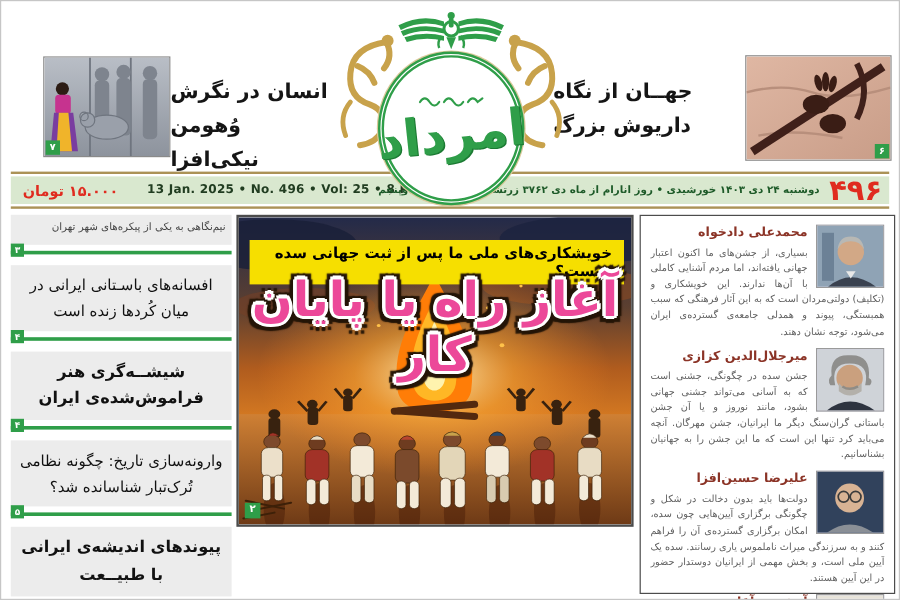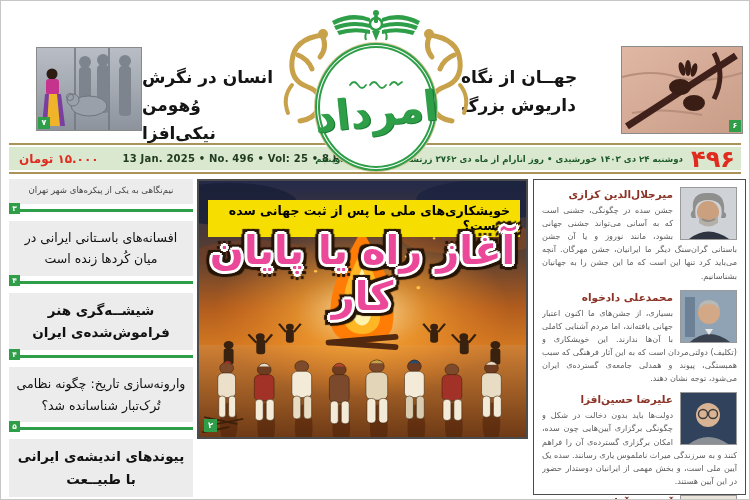--- a/index.html
+++ b/index.html
@@ -45,21 +45,21 @@
   .ds-left { position:absolute; left:10px; top:0; height:23px; display:flex; align-items:center; gap:24px; }
   .ds-price { direction:rtl; color:#e02b1f; font-weight:bold; font-size:12px; }
   .ds-latin { direction:ltr; color:#213d21; font-weight:bold; font-size:10px; letter-spacing:.2px; }
   .ds-right { position:absolute; right:6px; top:0; height:23px; display:flex; align-items:center; gap:8px; direction:rtl; }
   .ds-issue { color:#e02b1f; font-weight:bold; font-size:24px; line-height:1; }
   .ds-persian { color:#1d5a28; font-size:8.6px; font-weight:bold; }
 
   
   .left-col { position:absolute; left:8px; top:178px; width:184px; }
   .hl-box { background:#ececec; direction:rtl; text-align:center; padding:6px 5px; }
-  .hl-kicker { font-size:8.6px; color:#444; margin-bottom:3px; }
+  .hl-kicker { font-size:8.6px; color:#444; margin-bottom:3px;text-align:right; }
   .hl-title { font-size:13.5px; font-weight:bold; color:#111; line-height:1.7; }
   .hl-title.light { font-weight:normal; font-size:12.5px; }
   .hl-sep { position:relative; height:3px; background:#2f9e49; margin:5px 0 9px 0; }
   .hl-sep .pg { position:absolute; left:0; top:-6px; width:11px; height:11px; background:#2f9e49;
     color:#fff; font-size:7.5px; line-height:11px; text-align:center; font-weight:bold; }
 
   
   .main-story { position:absolute; left:196px; top:178px; width:331px; height:260px;
     border:2px solid #4c4c4c; overflow:hidden; }
   .main-story svg.scene { position:absolute; left:0; top:0; width:100%; height:100%; }
@@ -395,45 +395,45 @@
     <div class="main-kicker">خویشکاری‌های ملی ما پس از ثبت جهانی سده چیست؟</div>
     <div class="main-headline">آغاز راه یا پایان کار</div>
     <span class="main-badge">۲</span>
   </div>
 
   <div class="op-col">
 
     <div class="op">
       <span class="photo">
         <svg width="55" height="51" viewBox="0 0 55 51">
+          <rect width="55" height="51" fill="#8fa3b5"></rect>
+          <rect x="4" y="6" width="10" height="40" fill="#6c8196"></rect>
+          <circle cx="28" cy="22" r="11" fill="#d2a886"></circle>
+          <path d="M17 20 Q18 9 28 9 Q38 9 39 20 Q36 13 28 13 Q20 13 17 20" fill="#b8b8b4"></path>
+          <path d="M9 51 Q28 35 49 51 Z" fill="#3a4250"></path>
+          <path d="M24 38 L28 44 L32 38 Z" fill="#e8e8e8"></path>
+        </svg>
+      </span>
+      <h4>محمدعلی دادخواه</h4>
+      <p>بسیاری، از جشن‌های ما اکنون اعتبار جهانی یافته‌اند، اما مردم آشنایی کاملی با آن‌ها ندارند. این خویشکاری و (تکلیف) دولتی‌مردان است که به این آثار فرهنگی که سبب همبستگی، پیوند و همدلی جامعه‌ی گسترده‌ی ایران می‌شود، توجه نشان دهند.</p>
+    </div>
+
+    <div class="op">
+      <span class="photo">
+        <svg width="55" height="51" viewBox="0 0 55 51">
           <rect width="55" height="51" fill="#cfd3d8"></rect>
           <path d="M12 22 Q10 4 27 5 Q45 4 43 24 Q47 26 44 30 L40 30 Q44 12 27 12 Q11 12 15 30 L11 30 Q8 26 12 22" fill="#8f8f8d"></path>
           <circle cx="27" cy="24" r="11" fill="#caa07e"></circle>
           <path d="M18 28 Q27 40 37 28 L37 35 Q27 42 18 35 Z" fill="#b3b0aa"></path>
           <path d="M21 31 Q27 35 34 31" stroke="#8f8c86" stroke-width="2" fill="none"></path>
           <path d="M8 51 Q27 36 48 51 Z" fill="#2e3440"></path>
         </svg>
       </span>
       <h4>میرجلال‌الدین کزازی</h4>
       <p>جشن سده در چگونگی، جشنی است که به آسانی می‌تواند جشنی جهانی بشود، مانند نوروز و یا آن جشن باستانی گران‌سنگ دیگر ما ایرانیان، جشن مهرگان. آنچه می‌باید کرد تنها این است که ما این جشن را به جهانیان بشناسانیم.</p>
-    </div>
-
-    <div class="op">
-      <span class="photo">
-        <svg width="55" height="51" viewBox="0 0 55 51">
-          <rect width="55" height="51" fill="#8fa3b5"></rect>
-          <rect x="4" y="6" width="10" height="40" fill="#6c8196"></rect>
-          <circle cx="28" cy="22" r="11" fill="#d2a886"></circle>
-          <path d="M17 20 Q18 9 28 9 Q38 9 39 20 Q36 13 28 13 Q20 13 17 20" fill="#b8b8b4"></path>
-          <path d="M9 51 Q28 35 49 51 Z" fill="#3a4250"></path>
-          <path d="M24 38 L28 44 L32 38 Z" fill="#e8e8e8"></path>
-        </svg>
-      </span>
-      <h4>محمدعلی دادخواه</h4>
-      <p>بسیاری، از جشن‌های ما اکنون اعتبار جهانی یافته‌اند، اما مردم آشنایی کاملی با آن‌ها ندارند. این خویشکاری و (تکلیف) دولتی‌مردان است که به این آثار فرهنگی که سبب همبستگی، پیوند و همدلی جامعه‌ی گسترده‌ی ایران می‌شود، توجه نشان دهند.</p>
     </div>
 
     <div class="op">
       <span class="photo">
         <svg width="55" height="51" viewBox="0 0 55 51">
           <rect width="55" height="51" fill="#31425c"></rect>
           <circle cx="27" cy="22" r="12" fill="#d8b394"></circle>
           <circle cx="22" cy="21" r="4.5" fill="none" stroke="#3c3c3c" stroke-width="1.4"></circle>
           <circle cx="32" cy="21" r="4.5" fill="none" stroke="#3c3c3c" stroke-width="1.4"></circle>
           <line x1="26" y1="21" x2="28" y2="21" stroke="#3c3c3c" stroke-width="1.4"></line>

